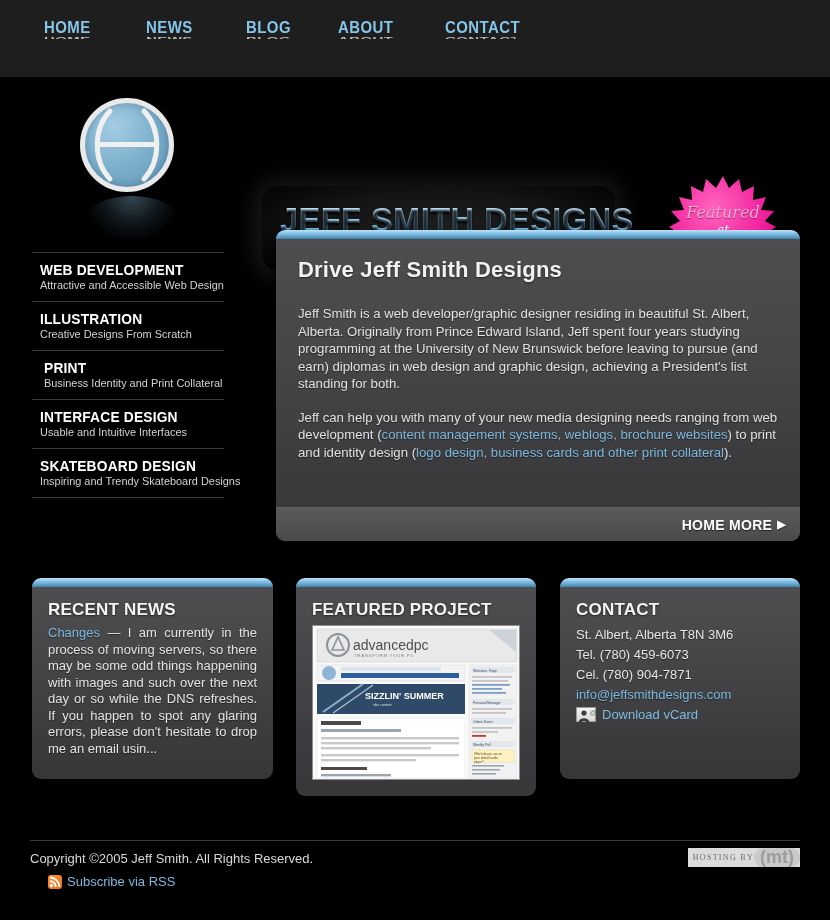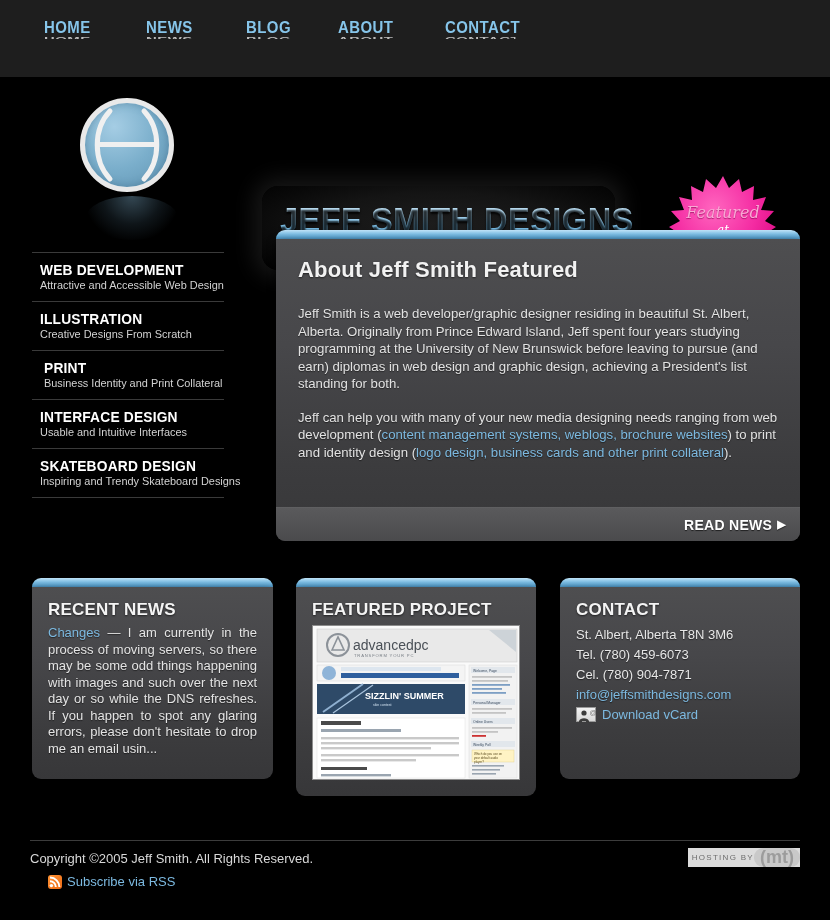--- a/index.html
+++ b/index.html
@@ -267,21 +267,21 @@
     font-size: 13px; color: #7cb9e0;
   }
   .mt-badge {
     position: absolute; left: 688px; top: 848px;
     width: 112px; height: 19px;
     background: #dcdcdc;
     display: flex; align-items: center; justify-content: flex-end;
     overflow: hidden;
   }
   .mt-hosting {
-    font-family: Liberation Sans, sans-serif;
+    font-family: Liberation Serif, serif;
     font-size: 8px; letter-spacing: 1.3px; color: #6d6d6d;
     margin-right: 0;
   }
   .mt-logo {
     font-family: "Liberation Sans", sans-serif;
     font-weight: bold; font-size: 18px; color: #9c9c9c;
     background: #c9c9c9; border-radius: 9px;
     padding: 0 6px; line-height: 19px; height: 19px;
   }
 </style>
@@ -387,27 +387,27 @@
       <div class="side-title">SKATEBOARD DESIGN</div>
       <div class="side-sub">Inspiring and Trendy Skateboard Designs</div>
     </div>
 
   </div>
 
   <div class="about-panel">
     <div class="panel-top"></div>
     <div class="panel-body">
       <div class="about-body">
-        <div class="about-heading">About  Jeff Smith Featured</div>
+        <div class="about-heading">Drive  Jeff Smith Designs</div>
         <p class="about-p">Jeff Smith is a web developer/graphic designer residing in beautiful St. Albert, Alberta. Originally from Prince Edward Island, Jeff spent four years studying programming at the University of New Brunswick before leaving to pursue (and earn) diplomas in web design and graphic design, achieving a President's list standing for both.</p>
         <p class="about-p"><span>Jeff can help you with many of your new media designing needs ranging from web development (</span><a href="#">content management systems, weblogs, brochure websites</a><span>) to print and identity design (</span><a href="#">logo design, business cards and other print collateral</a><span>).</span></p>
       </div>
       <div class="panel-footer">
         <span class="read-more">
-          <span>READ NEWS</span>
+          <span>HOME MORE</span>
           <span class="rm-arrow">▶</span>
         </span>
       </div>
     </div>
   </div>
 
   <div class="box box-1">
     <div class="panel-top"></div>
     <div class="panel-body">
       <div class="box-inner">

